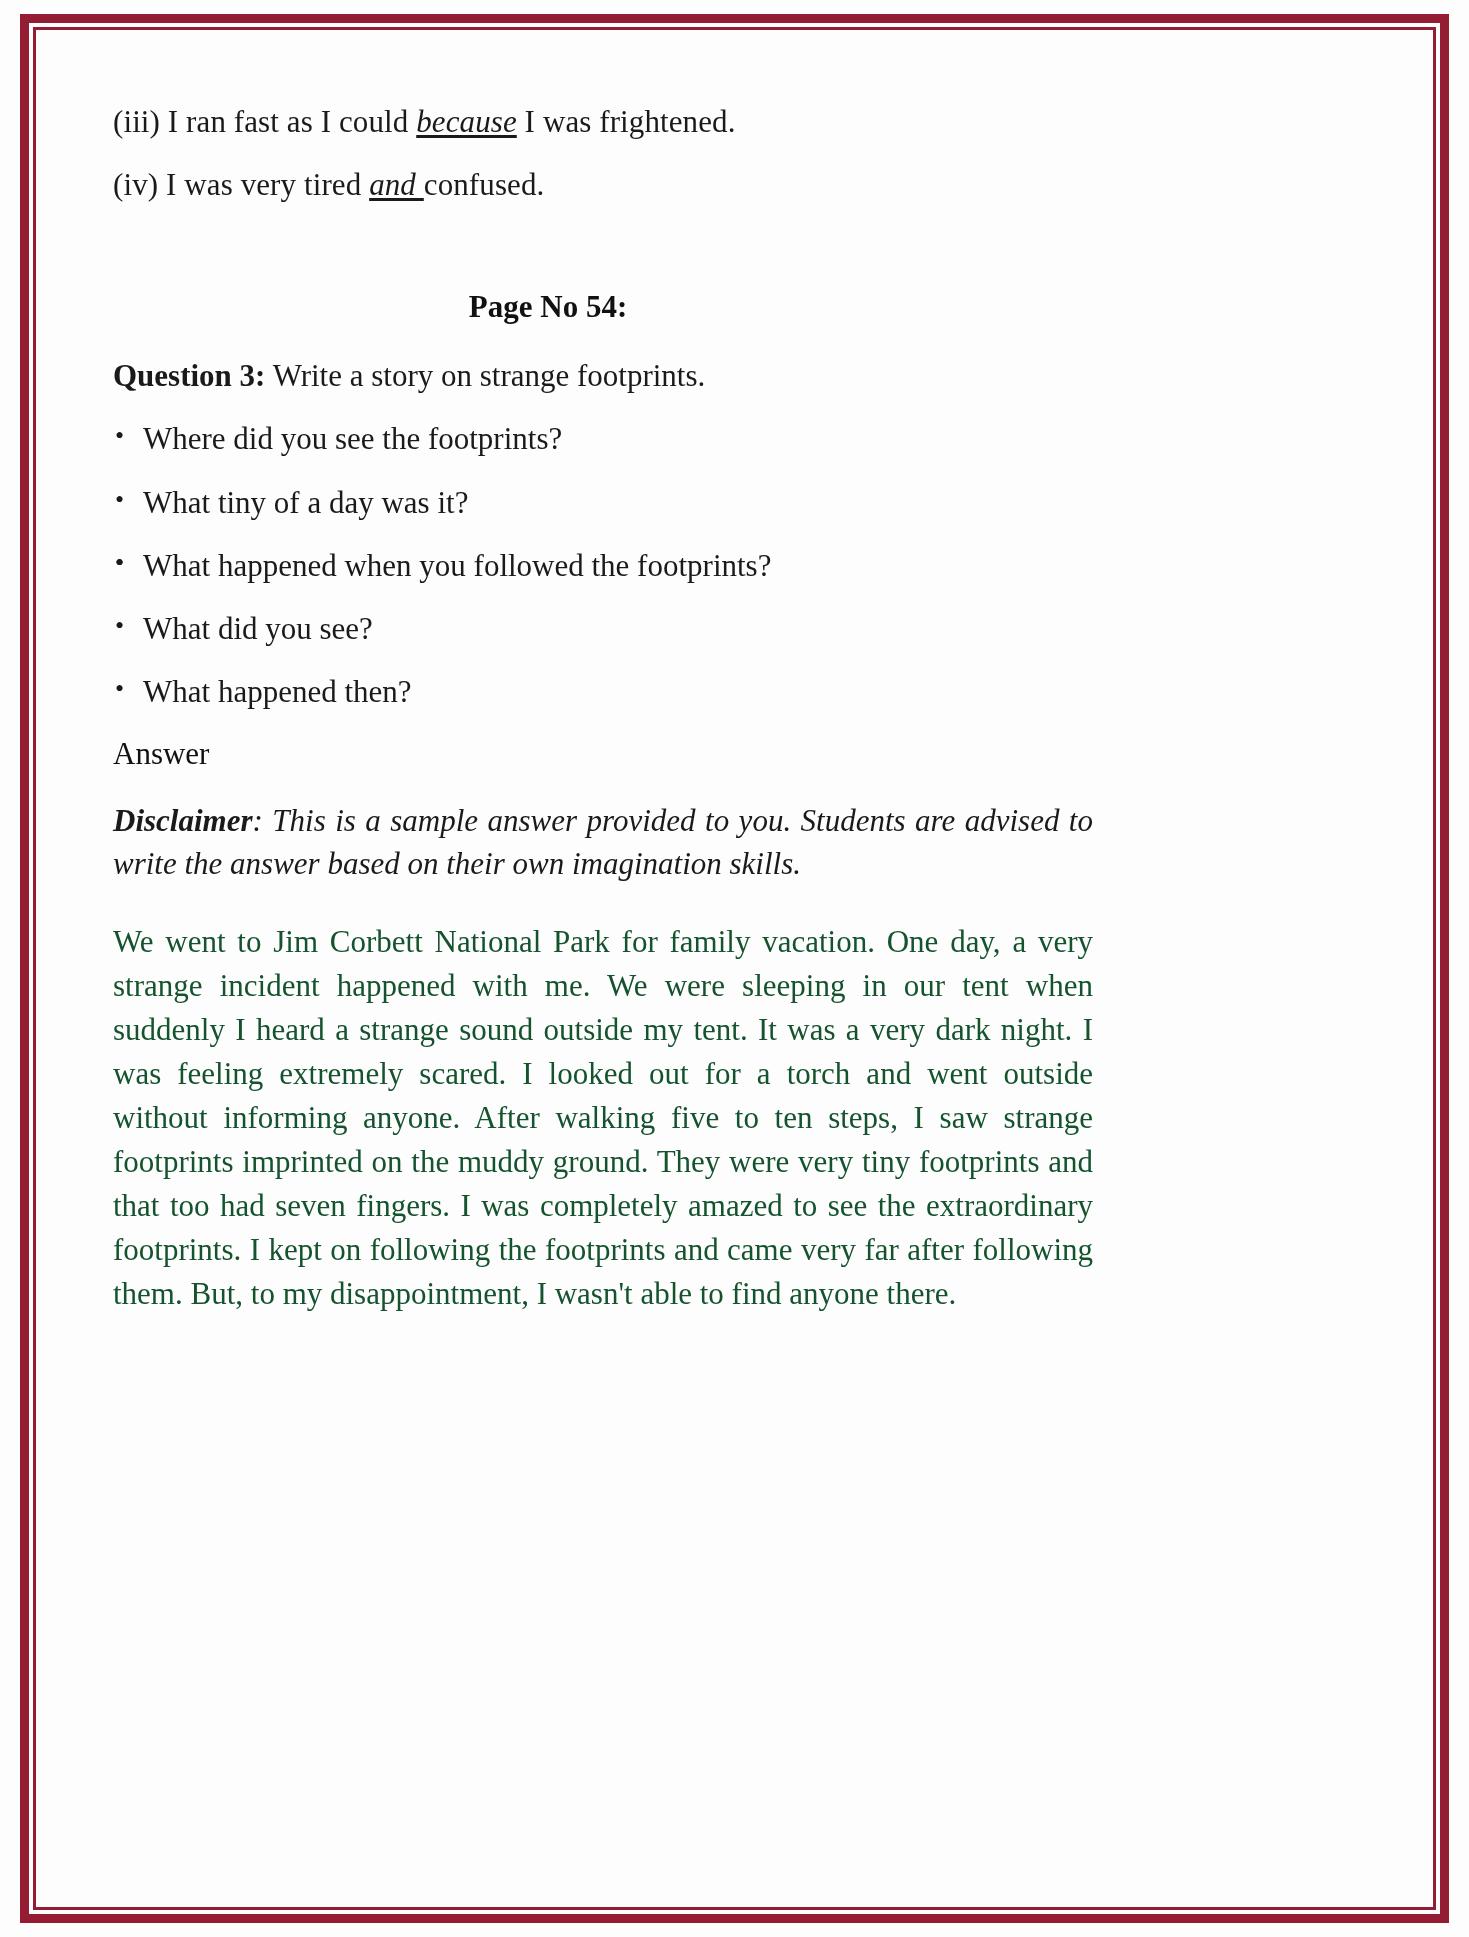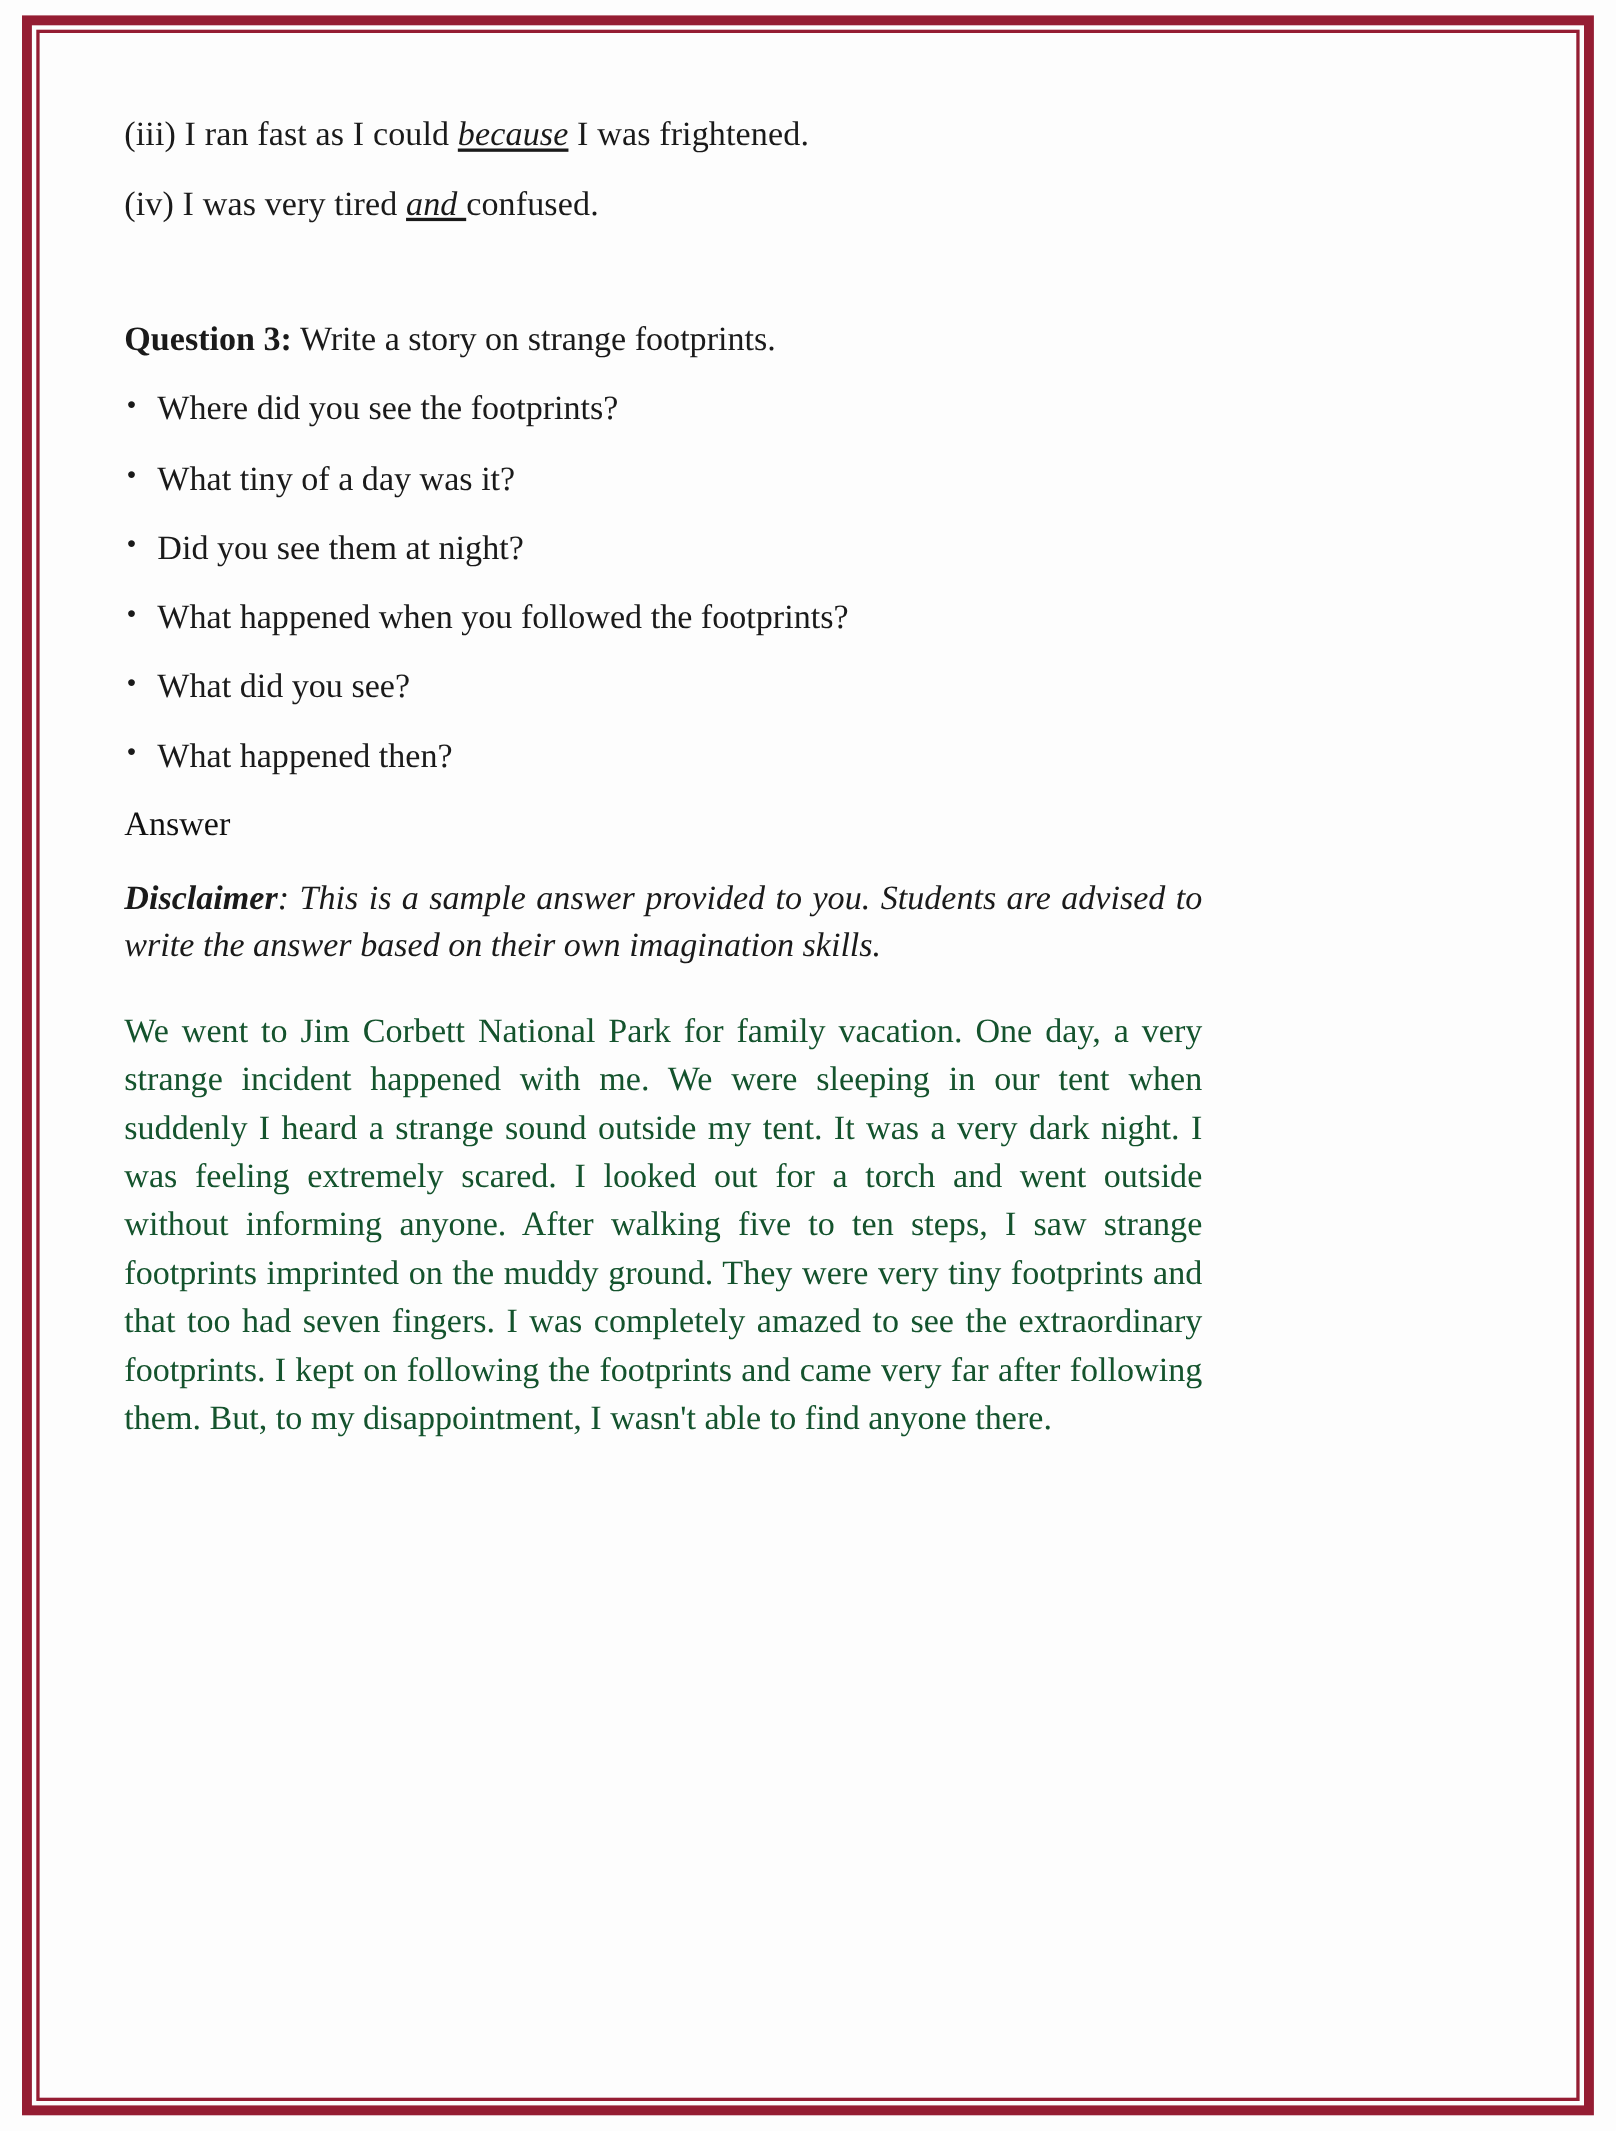--- a/index.html
+++ b/index.html
@@ -142,27 +142,28 @@
   <div class="frame-inner"></div>
 
   <div class="content">
 
     <p class="line"><span>(iii) I ran fast as I could </span><u>because</u><span> I was frightened.</span></p>
 
     <p class="line"><span>(iv) I was very tired </span><u>and </u><span>confused.</span></p>
 
     <div class="spacer-lg"></div>
 
+    <h2 class="page-heading">Page No 54:</h2>
 
     <p class="question-line"><span class="q-label">Question 3:</span><span> Write a story on strange footprints.</span></p>
 
     <ul class="bullets">
       <li><span class="bullet-dot">•</span><span>Where did you see the footprints?</span></li>
       <li><span class="bullet-dot">•</span><span>What tiny of a day was it?</span></li>
-      <li><span class="bullet-dot">•</span><span>Did you see them at night?</span></li>
+      <li><span class="bullet-dot">•</span></li>
       <li><span class="bullet-dot">•</span><span>What happened when you followed the footprints?</span></li>
       <li><span class="bullet-dot">•</span><span>What did you see?</span></li>
       <li><span class="bullet-dot">•</span><span>What happened then?</span></li>
     </ul>
 
     <h3 class="answer-heading">Answer</h3>
 
     <p class="disclaimer"><span class="d-label">Disclaimer</span><span>: This is a sample answer provided to you. Students are advised to write the answer based on their own imagination skills.</span></p>
 
     <p class="answer-body">We went to Jim Corbett National Park for family vacation. One day, a very strange incident happened with me. We were sleeping in our tent when suddenly I heard a strange sound outside my tent. It was a very dark night. I was feeling extremely scared. I looked out for a torch and went outside without informing anyone. After walking five to ten steps, I saw strange footprints imprinted on the muddy ground. They were very tiny footprints and that too had seven fingers. I was completely amazed to see the extraordinary footprints. I kept on following the footprints and came very far after following them. But, to my disappointment, I wasn't able to find anyone there.</p>

